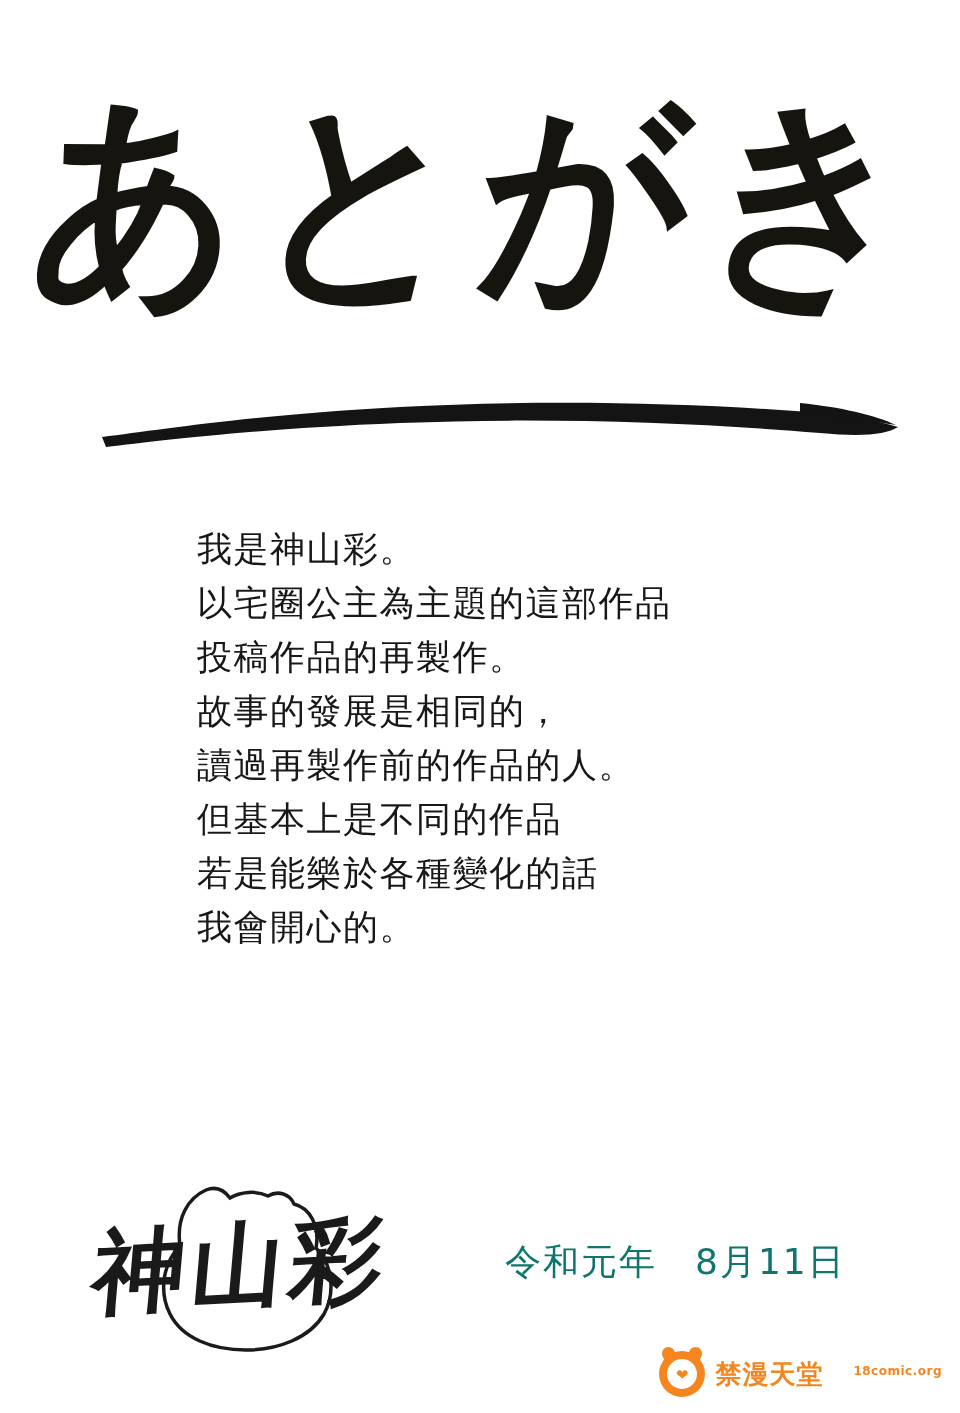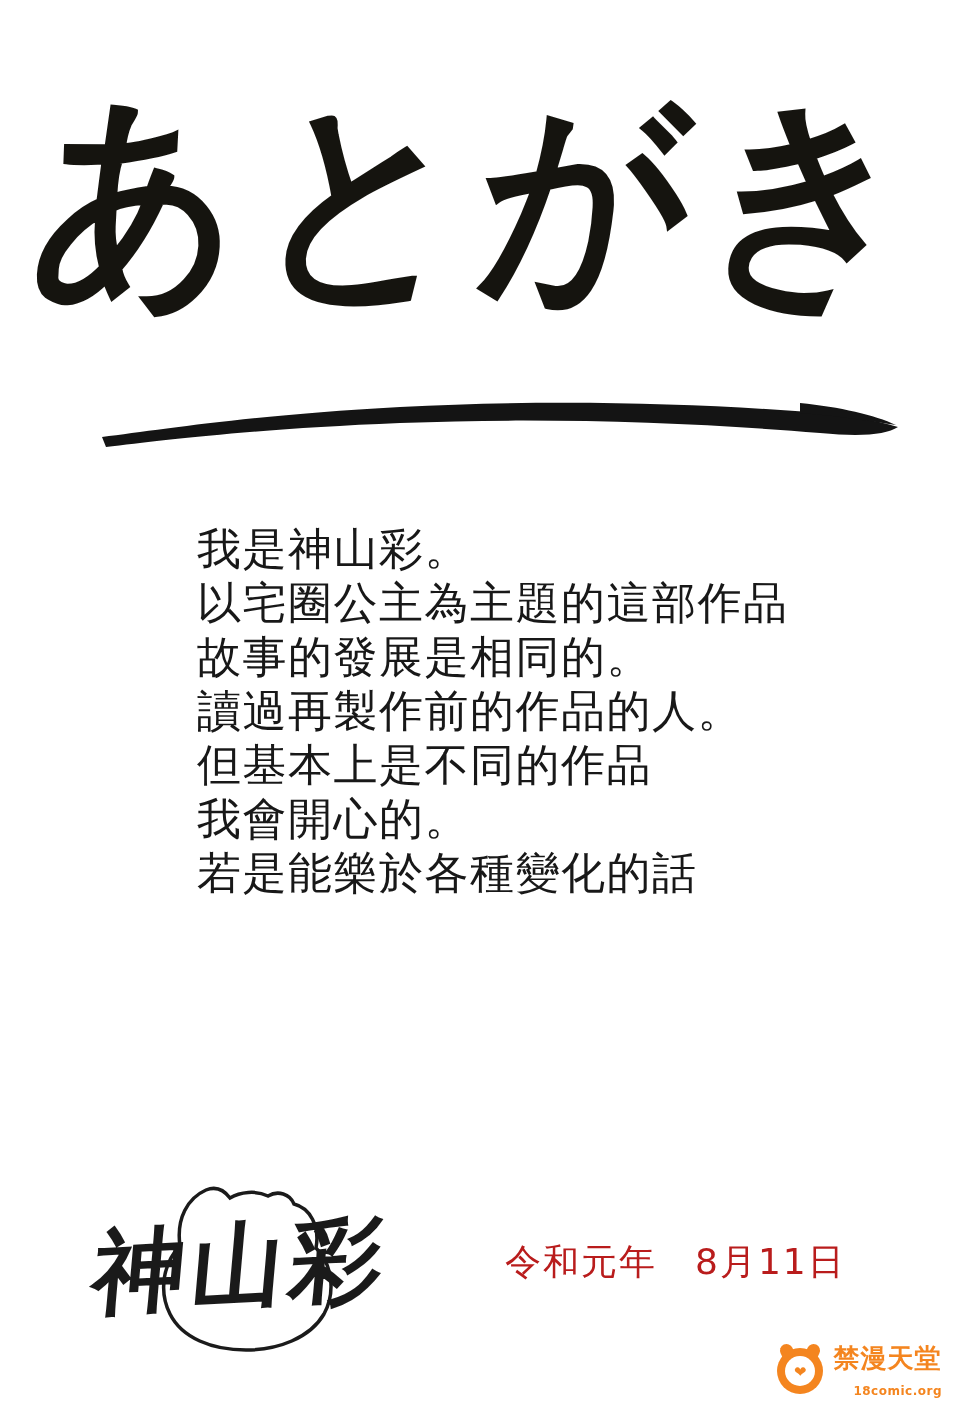--- a/index.html
+++ b/index.html
@@ -49,21 +49,21 @@
   }
 
   
   .body-text {
     position: absolute;
     left: 197px;
     top: 522px;
     width: 680px;
     color: #181818;
     font-family: "DejaVu Sans", sans-serif;
-    font-size: 44px;
+    font-size: 35px;
     line-height: 54px;
     letter-spacing: 1.5px;
     white-space: nowrap;
   }
   .body-text .line {
     display: block;
     height: 54px;
   }
 
   
@@ -84,21 +84,21 @@
     letter-spacing: 6px;
     font-family: "DejaVu Sans", sans-serif;
     transform: skewX(-8deg) rotate(-3deg);
     white-space: nowrap;
   }
   .date-text {
     position: absolute;
     left: 505px;
     top: 1238px;
     font-size: 36px;
-    color: #b91c1c;
+    color: #0f766e;
     letter-spacing: 2px;
     font-family: "DejaVu Sans", sans-serif;
     white-space: nowrap;
   }
 
   
   .watermark {
     position: absolute;
     right: 18px;
     bottom: 16px;
@@ -137,21 +137,21 @@
     top: -4px;
     width: 13px;
     height: 13px;
     background: #f4851f;
     border-radius: 50% 50% 0 0;
   }
   .wm-badge .ear.left { left: 3px; transform: rotate(-25deg); }
   .wm-badge .ear.right { right: 3px; transform: rotate(25deg); }
   .wm-text {
     display: flex;
-    flex-direction: column;
+    flex-direction: row;
     line-height: 1;
     gap: 10px;
   }
   .wm-title {
     font-size: 26px;
     font-weight: 700;
     color: #f4851f;
     letter-spacing: 1px;
   }
   .wm-sub {
@@ -174,25 +174,26 @@
 
   <svg class="title-rule" viewBox="0 0 800 70" preserveAspectRatio="none">
     <path d="M2,52 C60,45 150,30 300,22 C450,14 600,18 720,28 C760,32 785,38 798,42
              C786,50 760,52 720,48 C600,38 450,32 300,38 C150,44 60,56 6,62 Z" fill="#141414"></path>
     <path d="M700,18 C740,22 775,30 796,40 C770,36 730,30 700,28 Z" fill="#141414"></path>
   </svg>
 
   <div class="body-text">
     <span class="line">我是神山彩。</span>
     <span class="line">以宅圈公主為主題的這部作品</span>
-    <span class="line">故事的發展是相同的。</span>
+    <span class="line">投稿作品的再製作。</span>
+    <span class="line">故事的發展是相同的，</span>
     <span class="line">讀過再製作前的作品的人。</span>
     <span class="line">但基本上是不同的作品</span>
+    <span class="line">若是能樂於各種變化的話</span>
     <span class="line">我會開心的。</span>
-    <span class="line">若是能樂於各種變化的話</span>
   </div>
 
   <div class="signature">
     <svg width="310" height="185" viewBox="0 0 310 185">
       <path d="M92,78 C88,50 100,30 118,22 C128,18 136,22 142,30
                C152,24 168,22 180,28 C190,22 202,26 206,36
                C222,40 232,58 228,80
                C244,96 248,124 236,146
                C222,170 190,182 158,182
                C124,182 94,170 82,146

